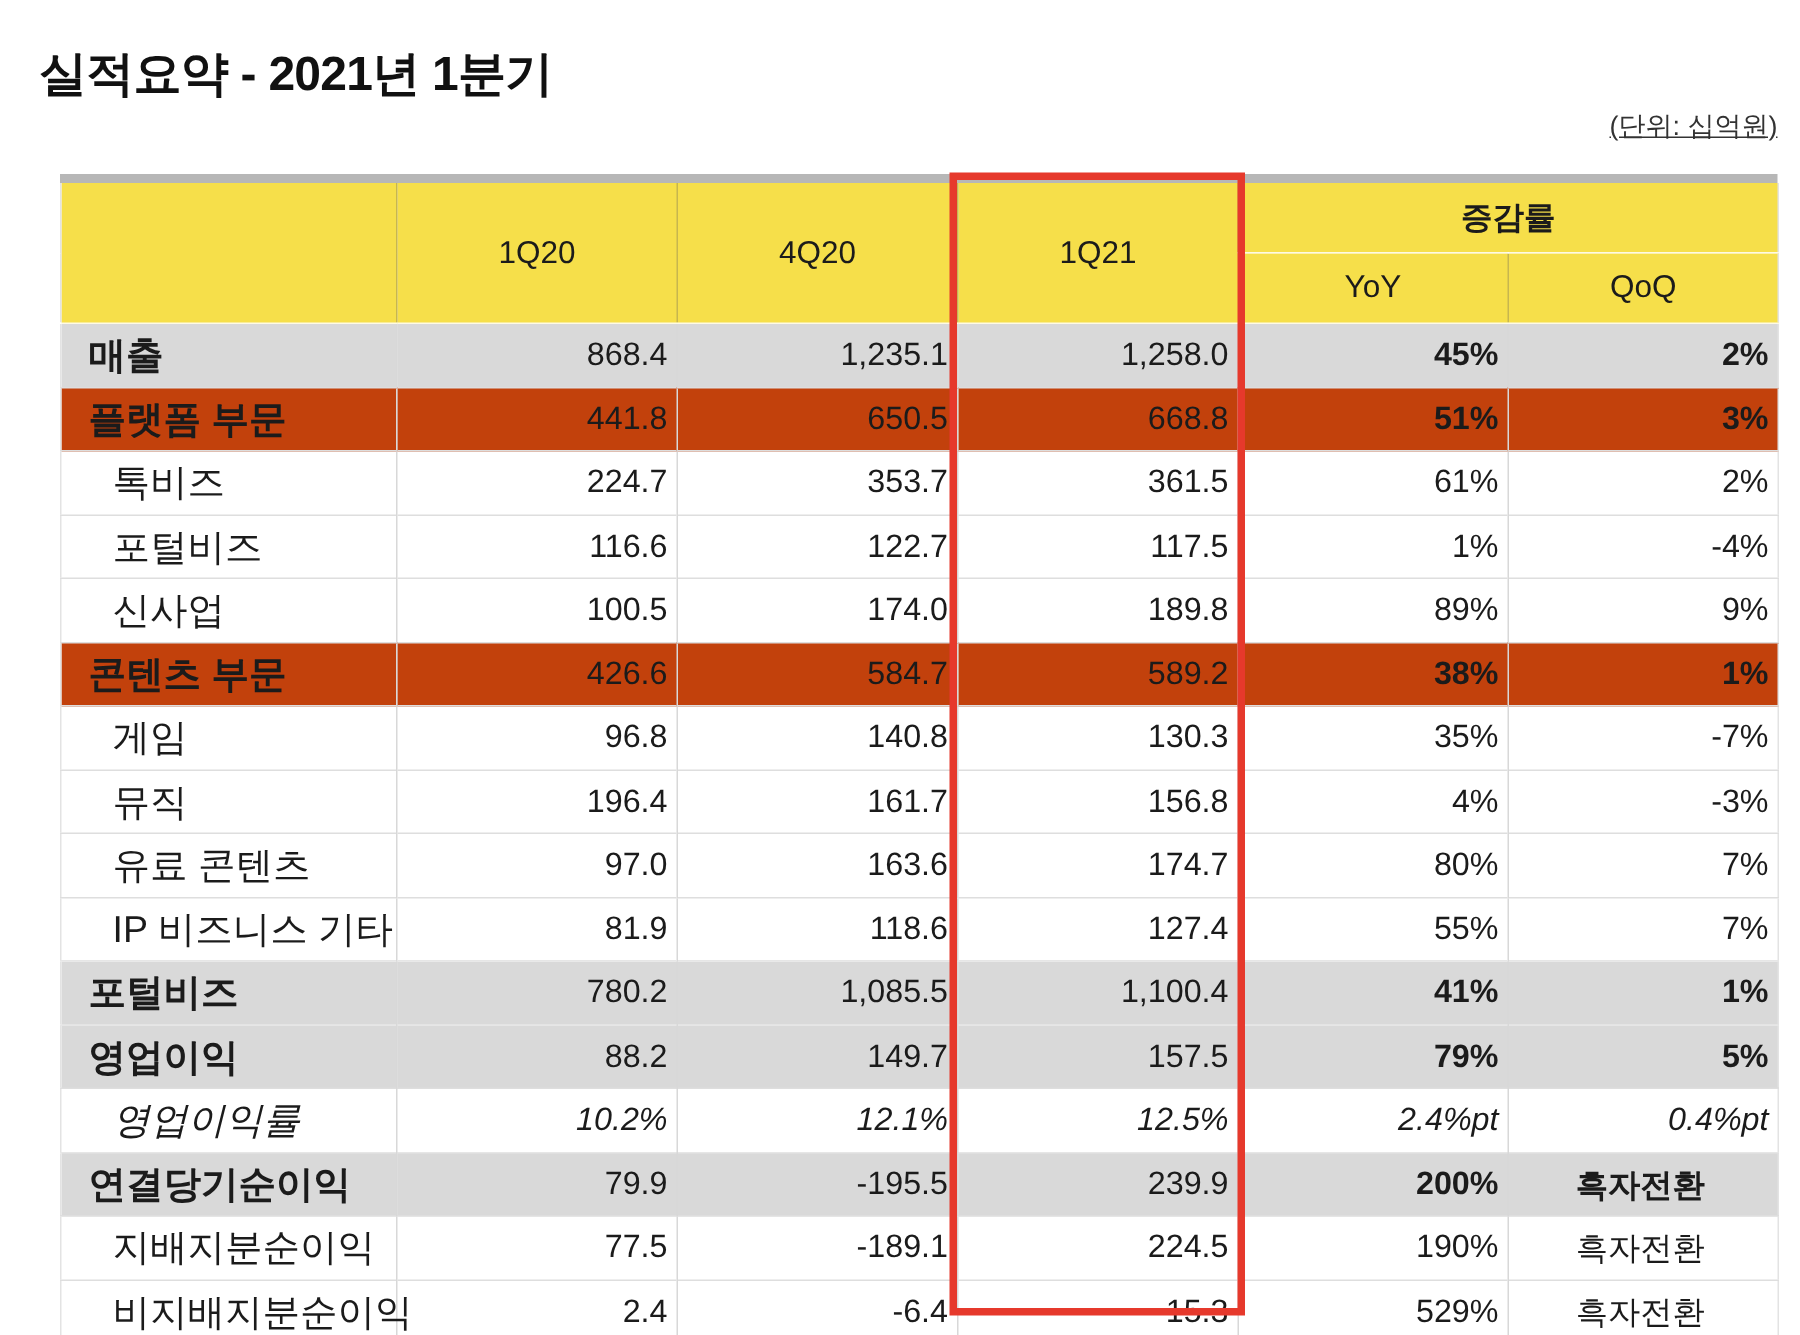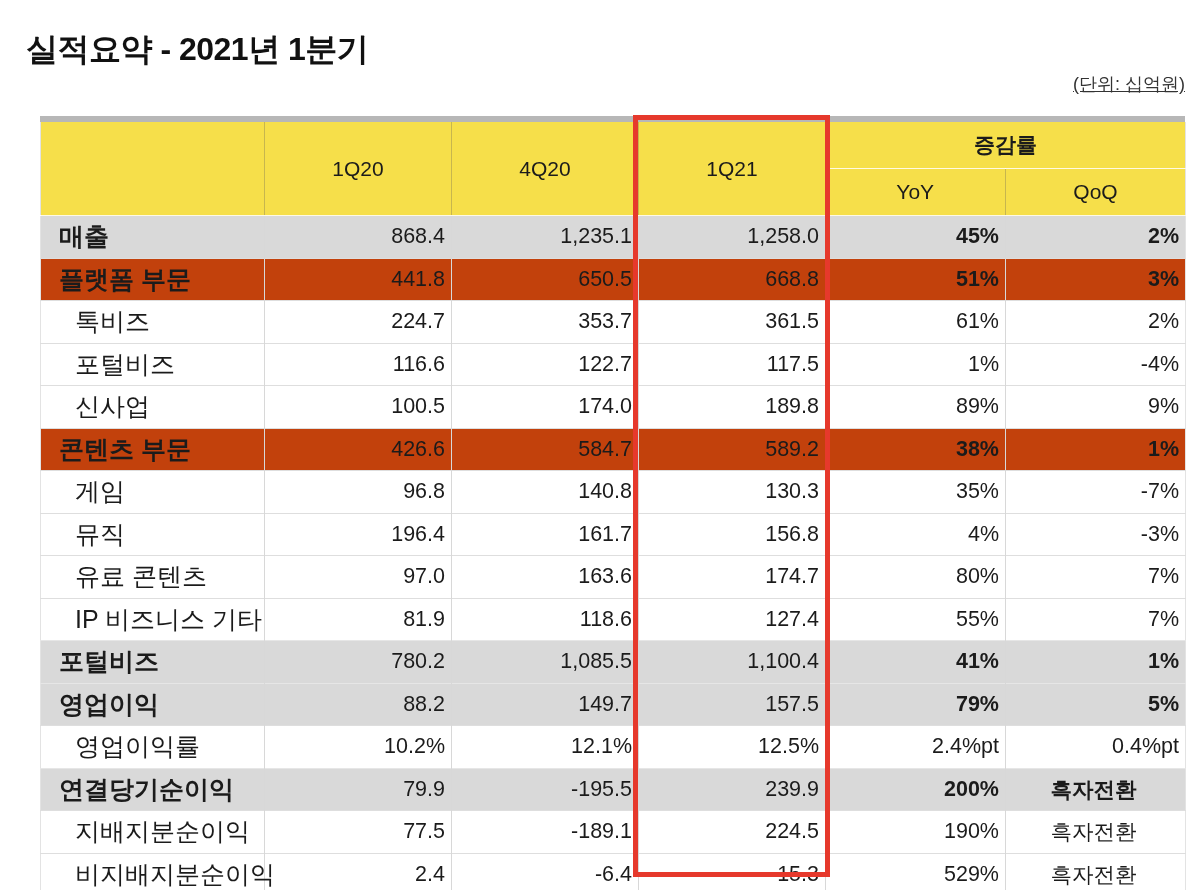--- a/index.html
+++ b/index.html
@@ -66,21 +66,21 @@
   tbody tr.section-light td{background:#c2410c;}
   tbody tr.section-dark td.label-cell,
   tbody tr.section-light td.label-cell{font-weight:700;}
 
   
   tbody td.col-3, tbody td.col-4{}
   tbody tr.section-dark td.col-3, tbody tr.section-dark td.col-4,
   tbody tr.section-light td.col-3, tbody tr.section-light td.col-4{font-weight:700;}
 
   
-  tbody tr.sub-italic td{}
+  tbody tr.sub-italic td{font-style:italic;}
 
   
   tbody td.center{text-align:center;padding-right:4px;}
 
   .highlight-box{
     position:absolute;
     left:593px;top:-1px;
     width:197px;height:762px;
     border:5px solid #e6392c;
     box-sizing:border-box;

